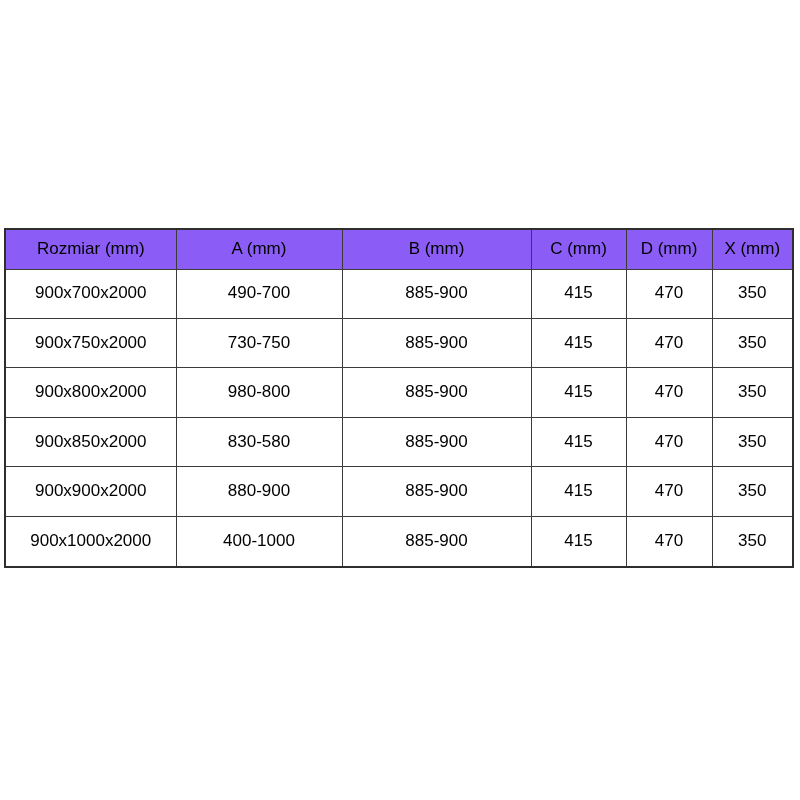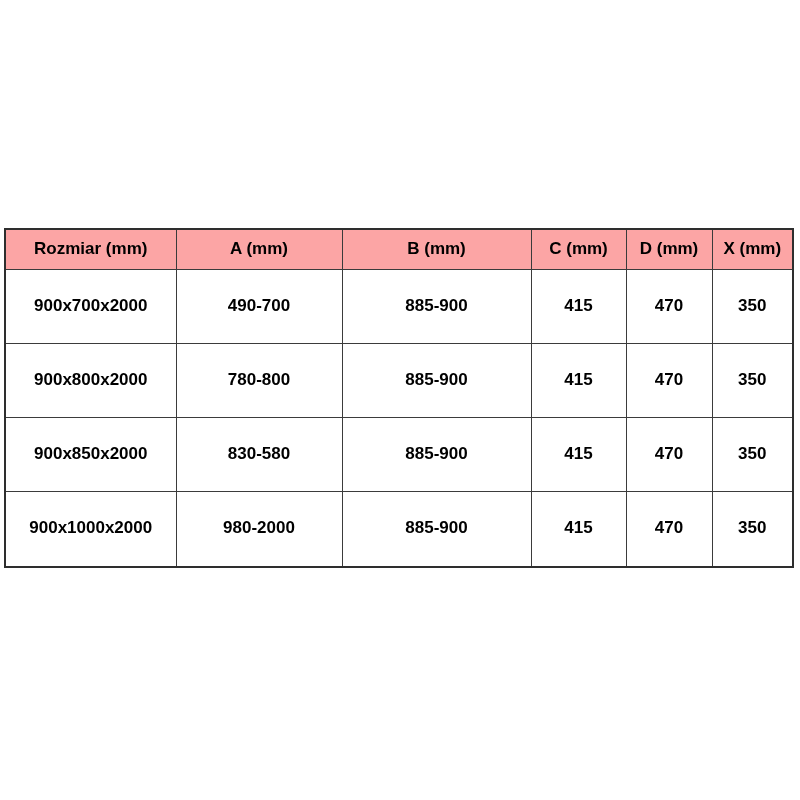--- a/index.html
+++ b/index.html
@@ -35,25 +35,25 @@
     color: #000000;
     font-size: 17px;
     line-height: 1.1;
     overflow: hidden;
     white-space: nowrap;
   }
   table.spec-table thead tr {
     height: 40px;
   }
   table.spec-table th {
-    font-weight: bold;
-    background: #fca5a5;
+    font-weight: normal;
+    background: #8b5cf6;
   }
   table.spec-table td {
-    font-weight: bold;
+    font-weight: normal;
     margin-top: 48px;
   }
 </style>
 </head>
 <body>
 
 <div class="canvas">
   <table class="spec-table">
     <colgroup>
       <col style="width:171px">
@@ -76,38 +76,54 @@
     <tbody>
         <tr>
           <td>900x700x2000</td>
           <td>490-700</td>
           <td>885-900</td>
           <td>415</td>
           <td>470</td>
           <td>350</td>
         </tr>
         <tr>
+          <td>900x750x2000</td>
+          <td>730-750</td>
+          <td>885-900</td>
+          <td>415</td>
+          <td>470</td>
+          <td>350</td>
+        </tr>
+        <tr>
           <td>900x800x2000</td>
-          <td>780-800</td>
+          <td>980-800</td>
           <td>885-900</td>
           <td>415</td>
           <td>470</td>
           <td>350</td>
         </tr>
         <tr>
           <td>900x850x2000</td>
           <td>830-580</td>
           <td>885-900</td>
           <td>415</td>
           <td>470</td>
           <td>350</td>
         </tr>
         <tr>
+          <td>900x900x2000</td>
+          <td>880-900</td>
+          <td>885-900</td>
+          <td>415</td>
+          <td>470</td>
+          <td>350</td>
+        </tr>
+        <tr>
           <td>900x1000x2000</td>
-          <td>980-2000</td>
+          <td>400-1000</td>
           <td>885-900</td>
           <td>415</td>
           <td>470</td>
           <td>350</td>
         </tr>
       </tbody>
   </table>
 </div>
 
 </body></html>

